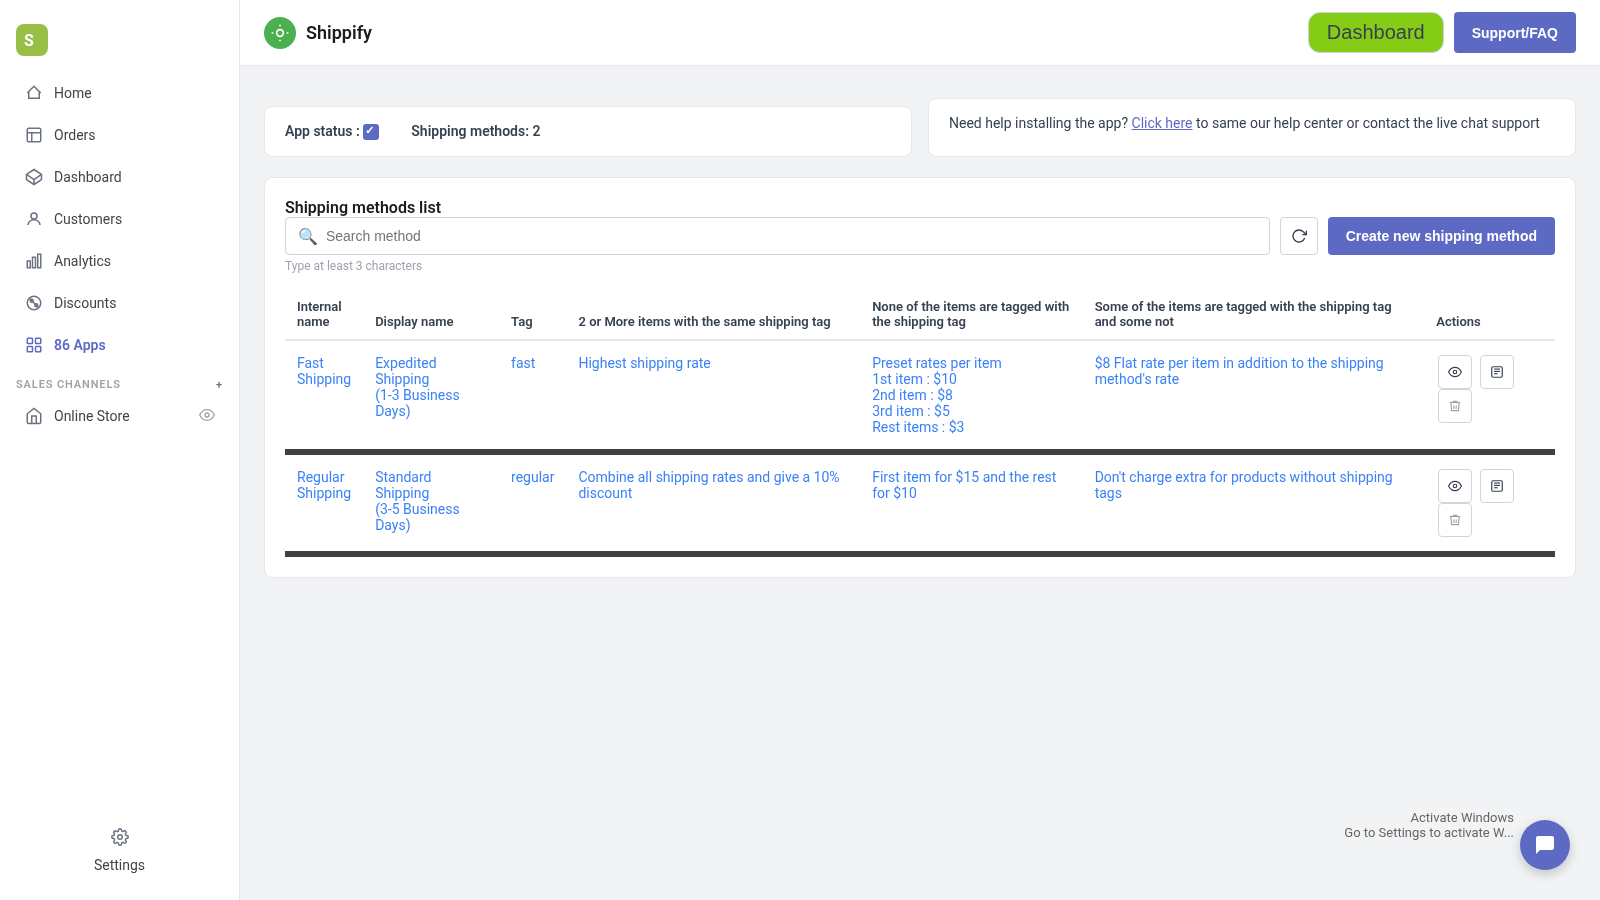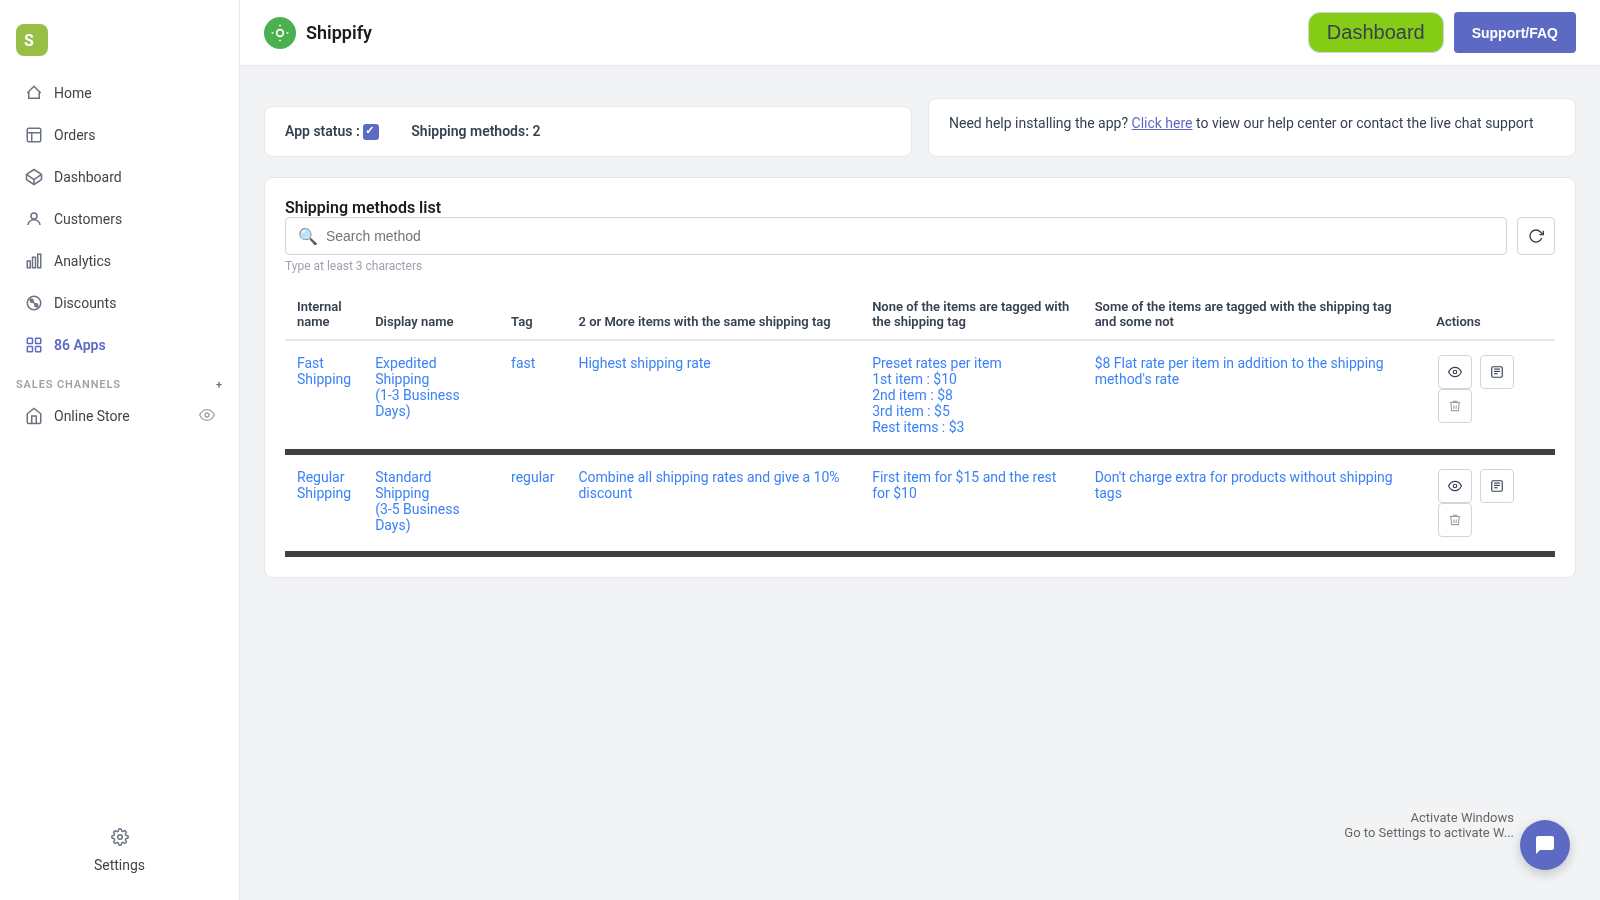--- a/index.html
+++ b/index.html
@@ -424,38 +424,39 @@
           <span class="checkbox-icon"></span>
         </div>
         <div class="status-item">
           <span>Shipping methods:</span>
           <span>2</span>
         </div>
       </div>
       <div class="help-section" style="flex:1;">
         <span>Need help installing the app?</span>
         <a class="help-link">Click here</a>
-        <span>to view our help center or contact the live chat support</span>
+        <span>to same our help center or contact the live chat support</span>
       </div>
     </div>
 
     <div class="shipping-section">
       <h2 class="shipping-title">Shipping methods list</h2>
 
       <div class="search-row">
         <div class="search-input-wrap">
           <span class="search-icon">🔍</span>
           <input type="text" placeholder="Search method" style="">
         </div>
         <button class="refresh-btn">
           <svg width="16" height="16" viewBox="0 0 24 24" fill="none" stroke="#374151" stroke-width="2">
               <polyline points="23 4 23 10 17 10"></polyline>
               <path d="M20.49 15a9 9 0 1 1-2.12-9.36L23 10"></path>
             </svg>
         </button>
+        <button class="btn-create">Create new shipping method</button>
       </div>
       <div class="search-hint">Type at least 3 characters</div>
 
       <table class="shipping-table">
         <thead>
           <tr>
             <th>Internal<br>name</th>
             <th>Display name</th>
             <th>Tag</th>
             <th style="max-width:180px;">2 or More items with the same shipping tag</th>

